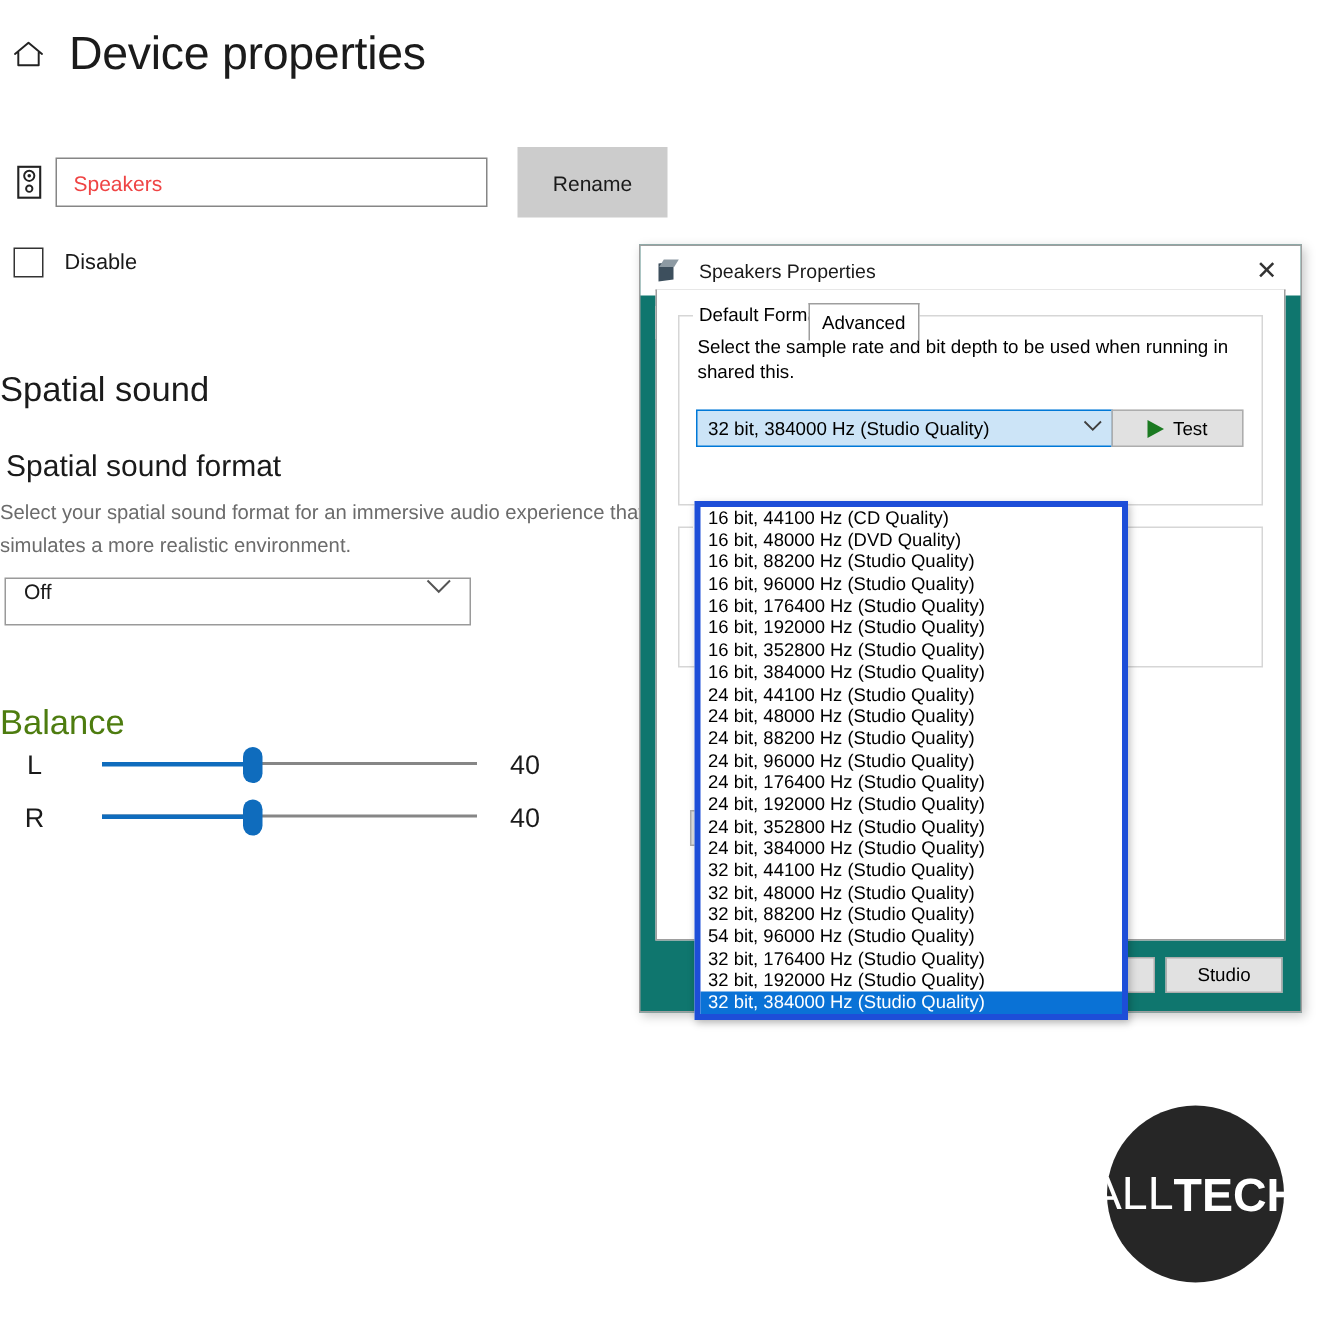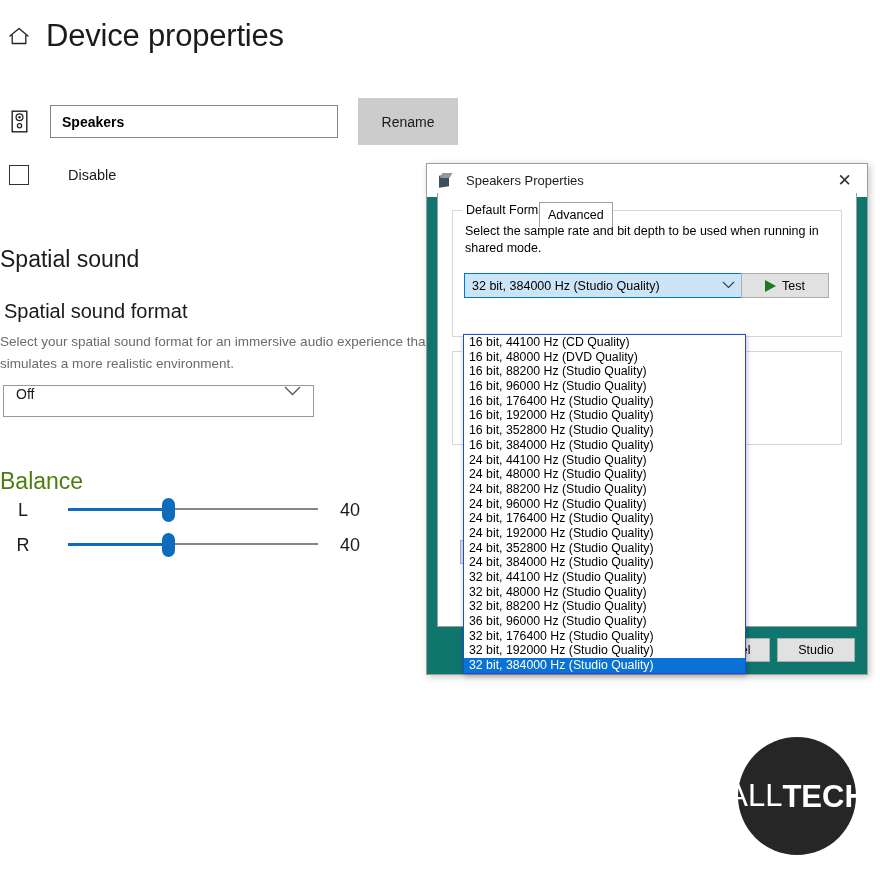--- a/index.html
+++ b/index.html
@@ -18,30 +18,30 @@
 
   .page-header { position:absolute; left:0; top:18px; display:flex; align-items:center; }
   .home-icon { width:30px; margin-left:4px; display:flex; justify-content:center; }
   .page-title { font-size:31px; font-weight:400; color:#1b1b1b; letter-spacing:-0.2px; margin-left:12px; }
 
   .name-row { position:absolute; left:0; top:98px; display:flex; align-items:center; }
   .dev-icon { width:30px; margin-left:4px; display:flex; justify-content:center; }
   .name-input {
     width:288px; height:33px; box-sizing:border-box;
     border:1px solid #868686; background:#fff;
-    font-family:"Liberation Sans", sans-serif; font-size:14px; color:#000000;
-    padding:0 11px; margin-left:16px; outline:none;font-weight:bold;
+    font-family:"Liberation Sans", sans-serif; font-size:14px; color:#ef4444;
+    padding:0 11px; margin-left:3px; outline:none;
   }
   .rename-btn {
     margin-left:20px; width:100px; height:47px;
     background:#cccccc; border:none; color:#1a1a1a;
     font-family:"Liberation Sans", sans-serif; font-size:14px;
   }
 
-  .disable-row { position:absolute; left:9px; top:165px; display:flex; align-items:center;gap:25px; }
+  .disable-row { position:absolute; left:9px; top:165px; display:flex; align-items:center; }
   .cb { width:20px; height:20px; border:1px solid #333; background:#fff; box-sizing:border-box; }
   .disable-label { margin-left:14px; font-size:14.5px; color:#1a1a1a; }
 
   .h2-spatial { position:absolute; left:0; top:246px; font-size:23px; font-weight:400; color:#1b1b1b; }
   .lbl-format { position:absolute; left:4px; top:300px; font-size:20px; color:#1a1a1a; }
   .desc-format { position:absolute; left:0; top:331px; width:470px; font-size:13.5px; line-height:22px; color:#6b6b6b; }
 
   .spatial-combo {
     position:absolute; left:3px; top:385px;
     width:311px; height:32px; box-sizing:border-box;
@@ -142,21 +142,21 @@
 
   .dlg-buttons { position:absolute; right:12px; bottom:12px; display:flex; gap:7px; }
   .dbtn {
     width:78px; height:24px; background:#e1e1e1; border:1px solid #adadad; box-sizing:border-box;
     display:flex; align-items:center; justify-content:center; font-size:12.5px; color:#000;
   }
 
   
   .dropdown {
     position:absolute; left:463px; top:334px; width:281px;
-    background:#fff; border:1px solid #1d4ed8;
+    background:#fff; border:4px solid #1d4ed8;
     box-shadow:1px 2px 5px rgba(0,0,0,0.25);
     z-index:50;
   }
   .dd-item {
     height:14.7px; line-height:14.7px;
     padding-left:5px; font-size:12.3px; color:#000; white-space:nowrap;
   }
   .dd-item.sel { background:#0a72d6; color:#fff; }
 </style>
 </head>
@@ -248,21 +248,21 @@
     <div class="tab" style="left:52px;">Levels</div>
     <div class="tab active" style="left:102px;">Advanced</div>
     <div class="tab" style="left:176px;">Spatial sound</div>
   </div>
   <div class="tabline"></div>
 
   <div class="tabpage">
 
     <div class="group grp-default">
       <span class="legend">Default Format</span>
-      <div class="grp-text">Select the sample rate and bit depth to be used when running in shared mode.</div>
+      <div class="grp-text">Select the sample rate and bit depth to be used when running in shared this.</div>
 
       <div class="fmt-row">
         <div class="fmt-combo">
           <span>32 bit, 384000 Hz (Studio Quality)</span>
           <span class="chev2">
             <svg width="13" height="8" viewBox="0 0 13 8">
                 <path d="M1 1 L6.5 6.5 L12 1" fill="none" stroke="#3f3f3f" stroke-width="1.2"></path>
               </svg>
           </span>
         </div>
@@ -301,17 +301,17 @@
     <div class="dd-item">24 bit, 48000 Hz (Studio Quality)</div>
     <div class="dd-item">24 bit, 88200 Hz (Studio Quality)</div>
     <div class="dd-item">24 bit, 96000 Hz (Studio Quality)</div>
     <div class="dd-item">24 bit, 176400 Hz (Studio Quality)</div>
     <div class="dd-item">24 bit, 192000 Hz (Studio Quality)</div>
     <div class="dd-item">24 bit, 352800 Hz (Studio Quality)</div>
     <div class="dd-item">24 bit, 384000 Hz (Studio Quality)</div>
     <div class="dd-item">32 bit, 44100 Hz (Studio Quality)</div>
     <div class="dd-item">32 bit, 48000 Hz (Studio Quality)</div>
     <div class="dd-item">32 bit, 88200 Hz (Studio Quality)</div>
-    <div class="dd-item">36 bit, 96000 Hz (Studio Quality)</div>
+    <div class="dd-item">54 bit, 96000 Hz (Studio Quality)</div>
     <div class="dd-item">32 bit, 176400 Hz (Studio Quality)</div>
     <div class="dd-item">32 bit, 192000 Hz (Studio Quality)</div>
     <div class="dd-item sel">32 bit, 384000 Hz (Studio Quality)</div>
   </div>
 
 </body></html>

